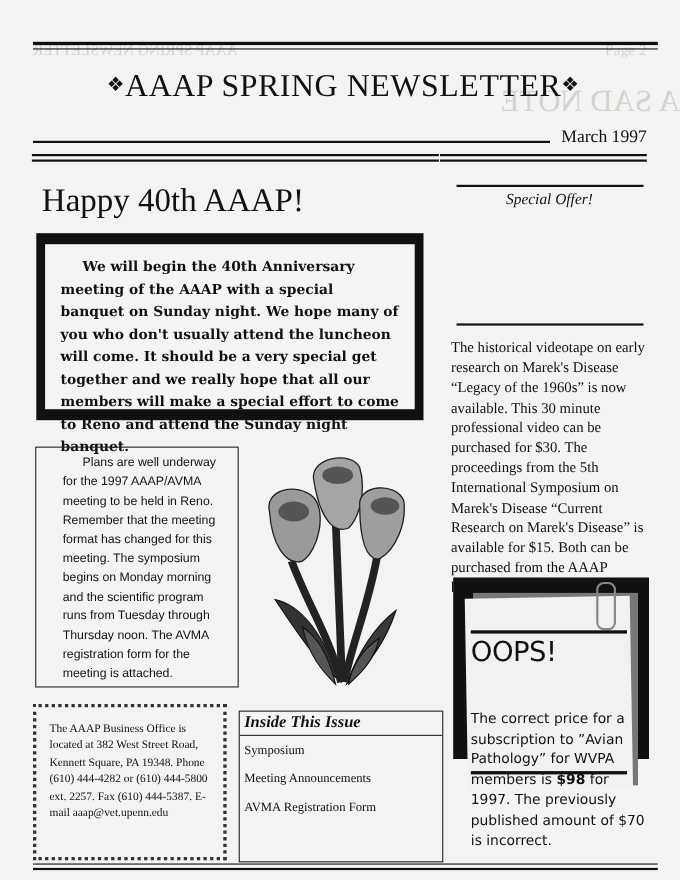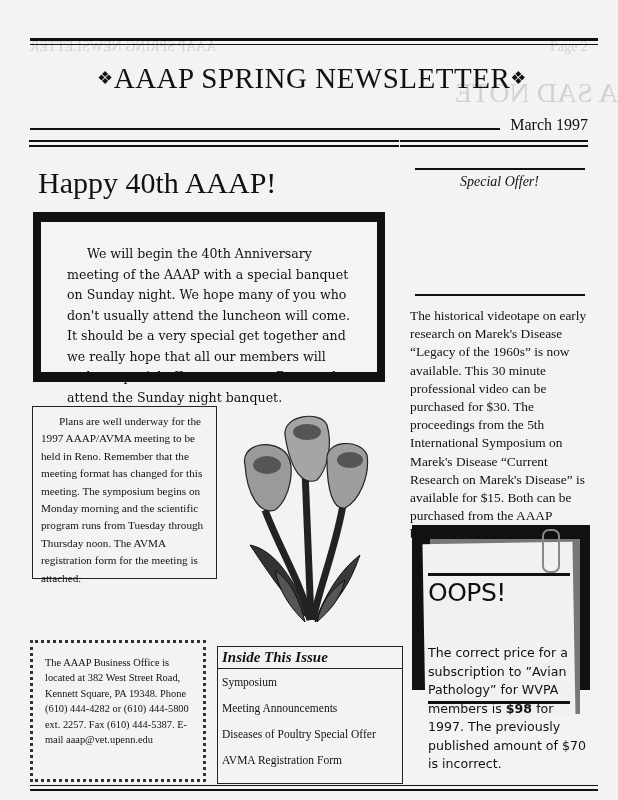--- a/index.html
+++ b/index.html
@@ -23,25 +23,25 @@
   .date { right: 30px; top: 116px; font-size: 16px; }
   .happy { left: 38px; top: 166px; font-size: 30px; }
   .banquet-outer {
     left: 33px; top: 212px; width: 352px; height: 170px; background: #111;
   }
   .banquet-inner {
     position: absolute; left: 8px; top: 10px; right: 8px; bottom: 10px;
     background: #f4f4f2; padding: 10px 12px 0 14px; box-sizing: border-box;
     font-family: "DejaVu Serif", serif; font-size: 12.6px; line-height: 20.5px;
   }
-  .banquet-inner p { margin: 12px; text-indent: 20px; }
+  .banquet-inner p { margin: 0; text-indent: 20px; font-weight: bold; }
   .plans {
-    left: 32px; top: 406px; width: 185px; height: 173px; border: 1px solid #222;
-    padding: 6px 8px 0 8px; box-sizing: border-box;
-    font-family: Liberation Serif, serif; font-size: 11.2px; line-height: 17.4px;
+    left: 32px; top: 406px; width: 185px; height: 219px; border: 1px solid #222;
+    padding: 6px 8px 0 24px; box-sizing: border-box;
+    font-family: Liberation Sans, sans-serif; font-size: 11.2px; line-height: 17.4px;
   }
   .plans p { margin: 0; text-indent: 18px; }
   .offer {
     left: 412px; top: 165px; width: 175px; text-align: center;
     font-family: "Liberation Serif", serif; font-style: italic; font-weight: bold;
   }
   .offer .h { font-size: 14px; font-weight: normal; line-height: 20px; }
   .offer .b { font-size: 12.5px; line-height: 18px; }
   .video {
     left: 410px; top: 307px; width: 190px;
@@ -150,18 +150,17 @@
 </div>
 
 <div class="abs office">
   <div>The AAAP Business Office is located at 382 West Street Road, Kennett Square, PA 19348.  Phone (610) 444-4282 or (610) 444-5800 ext. 2257. Fax (610) 444-5387. E-mail aaap@vet.upenn.edu</div>
 </div>
 
 <div class="abs inside">
   <div class="h">Inside This Issue</div>
   <div class="it">Symposium</div>
   <div class="it">Meeting Announcements</div>
-  <div class="it">Diseases of Poultry Special Offer</div>
   <div class="it">AVMA Registration Form</div>
 </div>
 
 <div class="rule-thick" style="left:30px;top:785px;width:568px;height:1px;"></div>
 <div class="rule-thick" style="left:30px;top:789px;width:568px;height:2px;"></div>
 
 </body></html>

